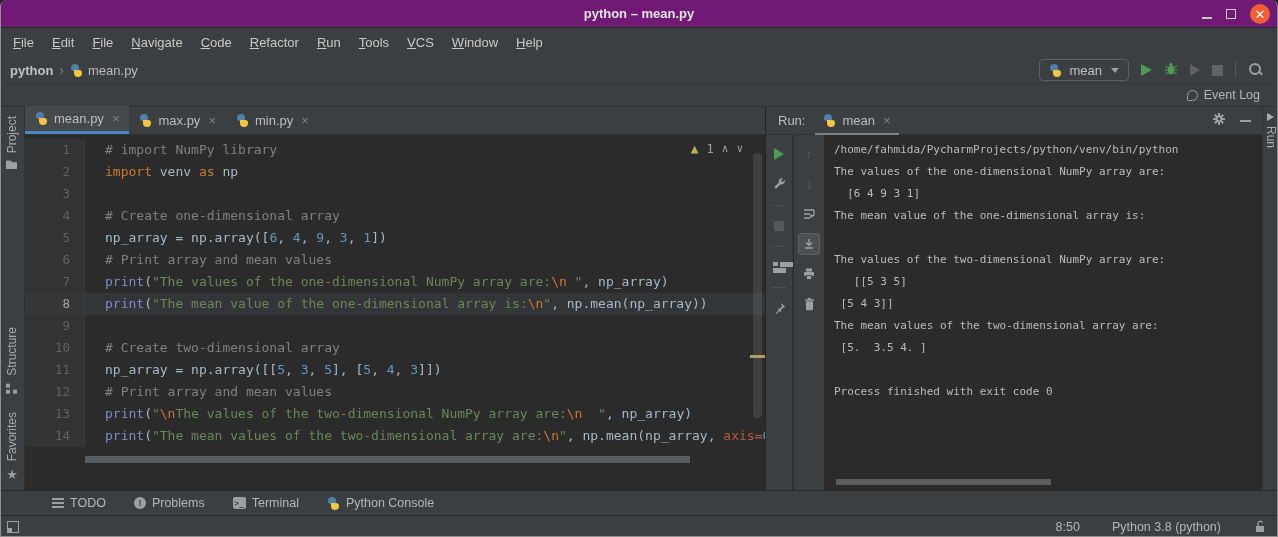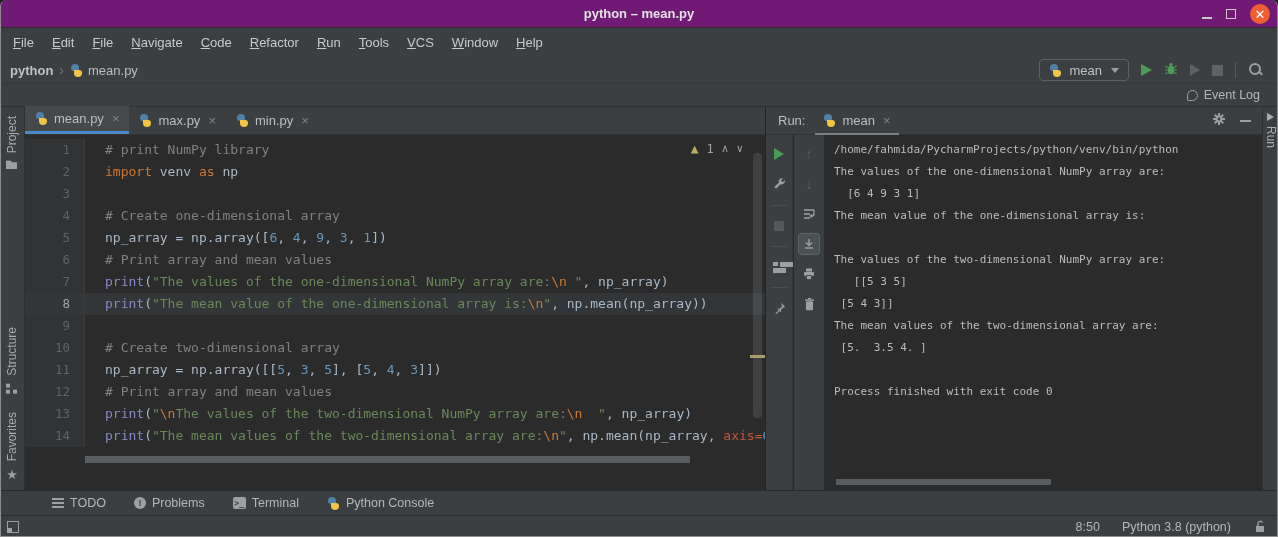--- a/index.html
+++ b/index.html
@@ -162,21 +162,21 @@
                  font-size:9px;font-weight:bold;}
   .terminal-icon{width:13px;height:12px;background:#9da0a3;border-radius:2px;color:#3c3f41;
                  font-size:8px;font-weight:bold;font-family:"DejaVu Sans Mono",monospace;}
   .python-console-icon{width:13px;height:13px;}
 
   
   #statusbar{position:absolute;left:0;top:515px;width:1278px;height:22px;background:#3c3f41;
              border-top:1px solid #2a2a2a;display:flex;align-items:center;font-size:12.5px;color:#b4b7b9;}
   .layout-toggle{position:relative;width:12px;height:12px;border:1.4px solid #9da0a3;margin-left:7px;}
   .layout-toggle::before{content:"";position:absolute;left:-1px;bottom:-1px;width:5px;height:5px;background:#9da0a3;}
-  .status-right{margin-left:auto;display:flex;align-items:center;gap:22px;padding-right:12px;}
+  .status-right{margin-left:auto;display:flex;align-items:center;gap:32px;padding-right:12px;}
   .lock svg{display:block;}
   svg{flex:none;}
 </style>
 </head>
 <body>
 
 <div id="app">
   <div class="frame"></div>
 
   <div id="titlebar">
@@ -283,21 +283,21 @@
       <div id="editor-body">
         <div id="inspection">
           <span class="warn-tri">▲</span>
           <span>1</span>
           <span class="chev">∧</span>
           <span class="chev">∨</span>
         </div>
         <div id="code-area">
             <div class="code-row">
               <span class="gutter-num">1</span>
-              <span class="code-text"><span class="tk-c"># print NumPy library</span></span>
+              <span class="code-text"><span class="tk-c"># import NumPy library</span></span>
             </div>
             <div class="code-row">
               <span class="gutter-num">2</span>
               <span class="code-text"><span class="tk-k">import</span><span class="tk-p"> venv </span><span class="tk-k">as</span><span class="tk-p"> np</span></span>
             </div>
             <div class="code-row">
               <span class="gutter-num">3</span>
               <span class="code-text"></span>
             </div>
             <div class="code-row">

